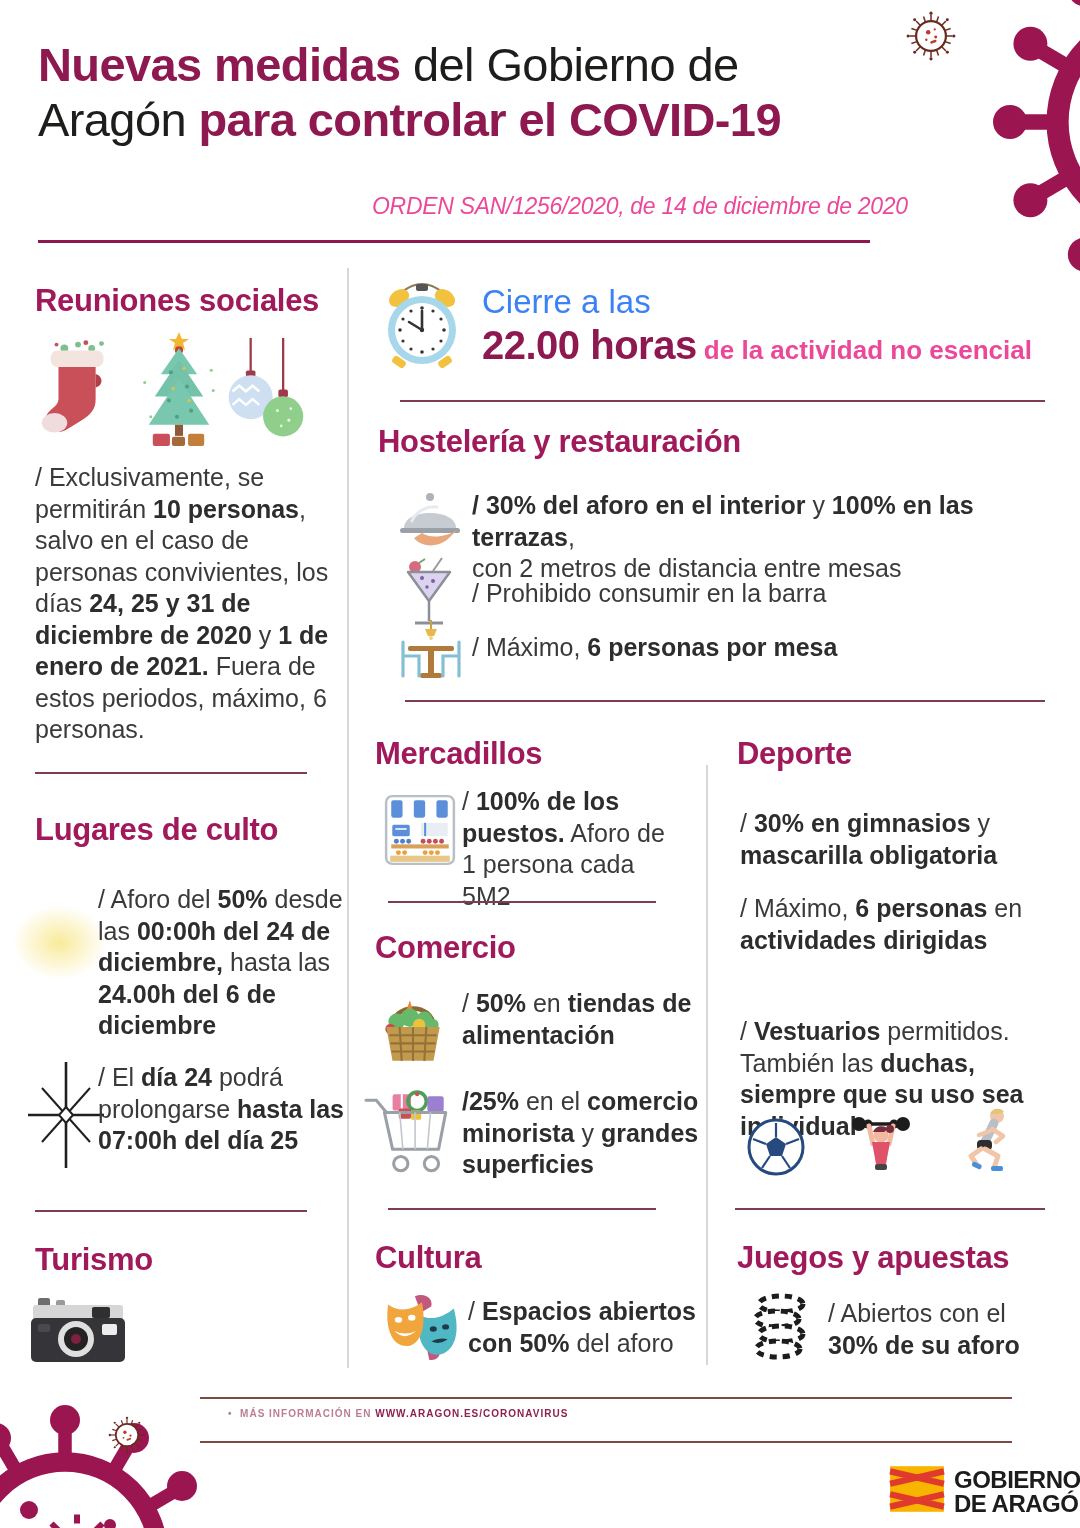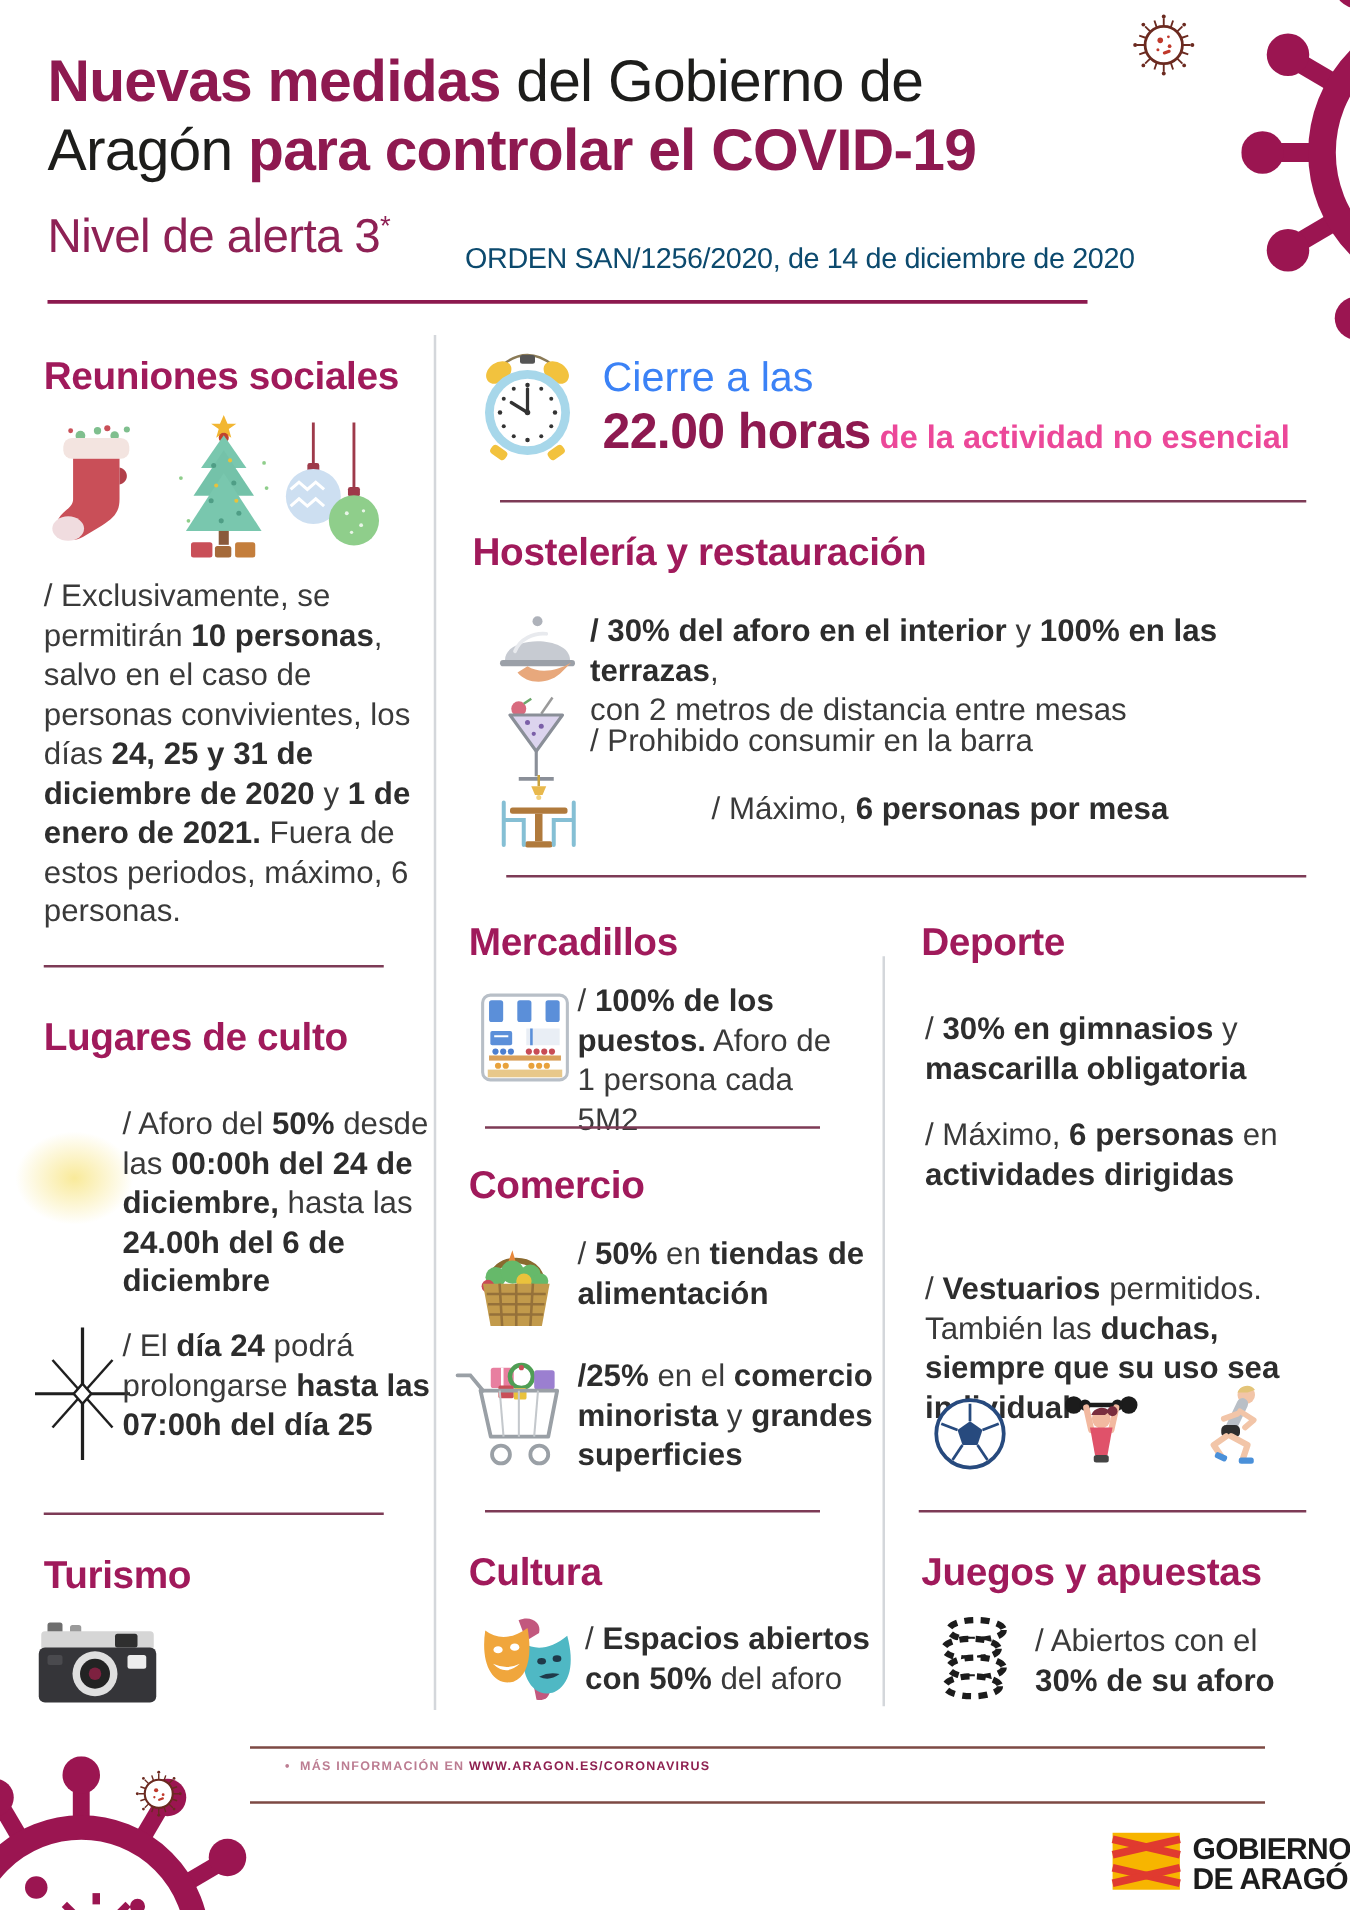--- a/index.html
+++ b/index.html
@@ -4,21 +4,21 @@
 <style>
   html,body{margin:0;padding:0;background:#ffffff;}
   #canvas{position:relative;width:1080px;height:1528px;overflow:hidden;background:#fff;
           font-family:"Liberation Sans", sans-serif; color:#3a3a3a;padding-left:48px;}
   .abs{position:absolute;}
   
   .title{font-size:47px;line-height:1.16;font-weight:400;letter-spacing:-0.6px;color:#1d1d1b;}
   .title .mag{color:#8E1950;font-weight:700;}
   .level{font-size:38px;font-weight:400;color:#8E2155;letter-spacing:-0.5px;}
   .level sup{font-size:22px;}
-  .order{font-size:23px;font-weight:500;color:#0c4a6e;letter-spacing:-0.3px;}
+  .order{font-size:23px;font-style:italic;font-weight:500;color:#ec4899;letter-spacing:-0.3px;}
   
   .hline{position:absolute;height:2px;background:#7d3b56;}
   .hline.header{height:3px;background:#8C1A4F;}
   .hline.footer{background:#7d4a44;}
   .vline{position:absolute;width:2px;background:#d4d7db;}
   
   .sec-title{font-size:31px;font-weight:700;color:#A01A5B;letter-spacing:-0.3px;}
   .item{font-size:25px;line-height:1.26;color:#3a3a3a;font-weight:400;}
   .item b{font-weight:700;color:#2d2d2d;}
   
@@ -33,23 +33,20 @@
   svg{display:block;}
 </style>
 </head>
 <body>
 
 <div id="canvas">
 
   <div class="abs title" style="left:38px;top:38px;width:870px;">
     <span class="mag">Nuevas medidas</span><span> del Gobierno de</span><br>
     <span>Aragón </span><span class="mag">para controlar el COVID-19</span>
-  </div>
-  <div class="abs level" style="left:38px;top:168px;">
-    <span>Nivel de alerta 3</span><sup>*</sup>
   </div>
   <div class="abs order" style="left:372px;top:193px;">ORDEN SAN/1256/2020, de 14 de diciembre de 2020</div>
   <div class="hline header" style="left:38px;top:240px;width:832px;"></div>
 
   <svg class="abs" style="right:-205px;top:-48px;" width="340" height="340" viewBox="0 0 200 200">
     <g stroke="#9B1551" stroke-width="9" fill="#9B1551">
       <g id="spk">
         <line x1="100" y1="34" x2="100" y2="14"></line>
           <circle cx="100" cy="10" r="10" stroke="none"></circle>
         <line x1="133" y1="43" x2="143" y2="26"></line>
@@ -307,21 +304,21 @@
     <polygon points="31,11 43,11 40,18 34,18" fill="#E8B84C"></polygon>
     <circle cx="37" cy="20" r="2" fill="#F2D27E"></circle>
     <rect x="14" y="28" width="46" height="5" rx="2" fill="#B07A3C"></rect>
     <rect x="34" y="33" width="6" height="22" fill="#B07A3C"></rect>
     <rect x="26" y="55" width="22" height="5" rx="2" fill="#B07A3C"></rect>
     <g stroke="#85BFD4" stroke-width="3.2" fill="none" stroke-linecap="round">
       <path d="M9,24 L9,58 M9,38 L25,38 L25,58"></path>
       <path d="M65,24 L65,58 M65,38 L49,38 L49,58"></path>
     </g>
   </svg>
-  <div class="abs item" style="left:472px;top:632px;width:560px;text-align:center;"><span>/  Máximo, </span><b>6 personas por mesa</b></div>
+  <div class="abs item" style="left:472px;top:632px;width:560px;"><span>/  Máximo, </span><b>6 personas por mesa</b></div>
 
   <div class="hline" style="left:405px;top:700px;width:640px;"></div>
 
   <div class="abs sec-title" style="left:375px;top:736px;">Mercadillos</div>
   <svg class="abs" style="left:382px;top:792px;" width="76" height="76" viewBox="0 0 74 74">
     <rect x="4" y="4" width="66" height="66" rx="6" fill="#ffffff" stroke="#B8BFC7" stroke-width="2.4"></rect>
     <g fill="#5B8FD9">
       <rect x="9" y="8" width="11" height="17" rx="2"></rect>
         <rect x="31" y="8" width="11" height="17" rx="2"></rect>
         <rect x="53" y="8" width="11" height="17" rx="2"></rect>

